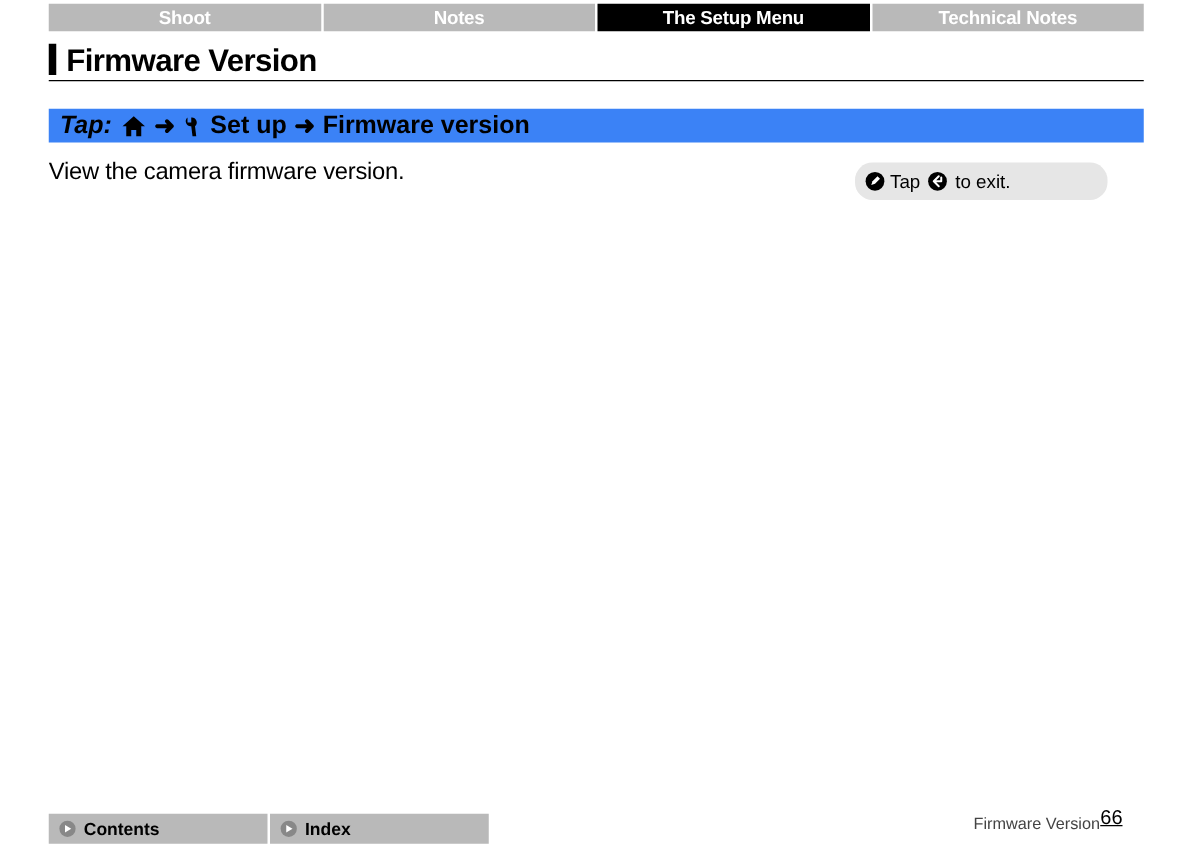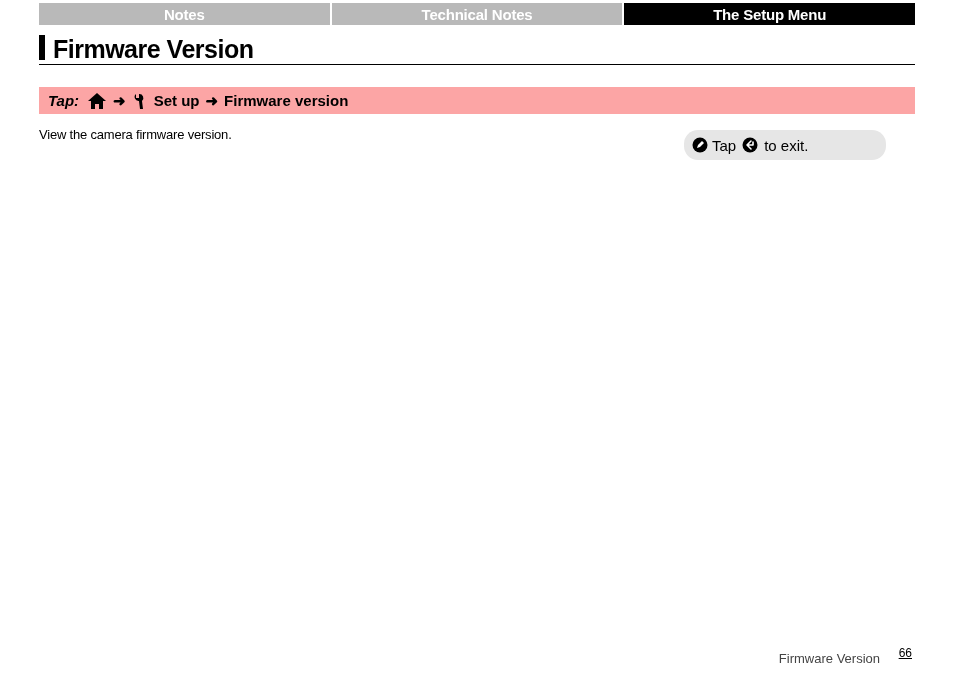--- a/index.html
+++ b/index.html
@@ -7,49 +7,50 @@
   .page { position: relative; width: 954px; height: 677px; }
 
   .tabs { position: absolute; left: 39px; top: 3px; width: 876px; height: 22px; display: flex; gap: 2px; }
   .tab { flex: 1; background: #b9b9b9; color: #fff; font-weight: 700; font-size: 15px; display: flex; align-items: center; justify-content: center; letter-spacing: -0.2px; cursor: pointer; }
   .tab.active { background: #000; }
 
   .heading-wrap { position: absolute; left: 39px; top: 35px; width: 876px; height: 30px; border-bottom: 1px solid #000; display: flex; align-items: flex-start; }
   .heading-bar { width: 6px; height: 25px; background: #000; margin-right: 8px; }
   .heading { font-size: 25px; font-weight: 800; letter-spacing: -0.5px; }
 
-  .breadcrumb { position: absolute; left: 39px; top: 87px; width: 876px; height: 27px; background: #fca5a5; display: flex; align-items: center; padding: 0 9px; font-size: 15px; font-weight: 700; gap: 6px; }
+  .breadcrumb { position: absolute; left: 39px; top: 87px; width: 876px; height: 27px; background: #3b82f6; display: flex; align-items: center; padding: 0 9px; font-size: 20px; font-weight: 700; gap: 6px; }
   .breadcrumb .tap-label { font-style: italic; font-weight: 600; margin-right: 2px; }
   .bc-icon { display: inline-flex; align-items: center; justify-content: center; }
   .arrow { font-weight: 900; }
 
-  .body-text { position: absolute; left: 39px; top: 127px; font-size: 13px; font-weight: 500; letter-spacing: -0.2px; }
+  .body-text { position: absolute; left: 39px; top: 127px; font-size: 19px; font-weight: 500; letter-spacing: -0.2px; }
 
   .tip-box { position: absolute; left: 684px; top: 130px; width: 202px; height: 30px; background: #e6e6e6; display: flex; align-items: center; padding: 0 8px; font-size: 15px; gap: 4px; border-radius: 14px; }
   .tip-box .pencil { display: inline-flex; }
   .tip-box .back-icon { display: inline-flex; margin: 0 2px; }
 
   .footer-links { position: absolute; left: 39px; top: 651px; display: flex; gap: 2px; }
   .footer-link { width: 175px; height: 24px; background: #b9b9b9; color: #000; font-size: 14px; font-weight: 700; display: flex; align-items: center; padding-left: 8px; gap: 6px; cursor: pointer; }
   .footer-link .circ { display:inline-flex; }
 
   .footer-title { position: absolute; right: 74px; top: 651px; font-size: 13px; color: #444; }
-  .page-num { position: absolute; right: 42px; top: 646px; font-size: 12px; font-weight: 500; text-decoration: underline; }
+  .page-num { position: absolute; right: 56px; top: 646px; font-size: 16px; font-weight: 500; text-decoration: underline; }
 
   svg { display: block; }
 </style>
 </head>
 <body>
 
 <div class="page">
 
   <div class="tabs">
+    <div class="tab">Shoot</div>
     <div class="tab">Notes</div>
+    <div class="tab active">The Setup Menu</div>
     <div class="tab">Technical Notes</div>
-    <div class="tab active">The Setup Menu</div>
   </div>
 
   <div class="heading-wrap">
     <div class="heading-bar"></div>
     <div class="heading">Firmware Version</div>
   </div>
 
   <div class="breadcrumb">
     <span class="tap-label">Tap:</span>
     <span class="bc-icon">
@@ -80,17 +81,37 @@
     <span>Tap</span>
     <span class="back-icon">
       <svg width="16" height="16" viewBox="0 0 16 16">
           <circle cx="8" cy="8" r="7.5" fill="#000"></circle>
           <path d="M9 4 L5 8 L9 12 M5 8 L11 8 L11 5" stroke="#fff" stroke-width="1.6" fill="none" stroke-linecap="round" stroke-linejoin="round"></path>
         </svg>
     </span>
     <span>to exit.</span>
   </div>
 
+  <div class="footer-links">
+    <div class="footer-link">
+      <span class="circ">
+        <svg width="14" height="14" viewBox="0 0 14 14">
+            <circle cx="7" cy="7" r="6.5" fill="#888"></circle>
+            <path d="M5 4 L10 7 L5 10 Z" fill="#fff"></path>
+          </svg>
+      </span>
+      <span>Contents</span>
+    </div>
+    <div class="footer-link">
+      <span class="circ">
+        <svg width="14" height="14" viewBox="0 0 14 14">
+            <circle cx="7" cy="7" r="6.5" fill="#888"></circle>
+            <path d="M5 4 L10 7 L5 10 Z" fill="#fff"></path>
+          </svg>
+      </span>
+      <span>Index</span>
+    </div>
+  </div>
 
   <div class="footer-title">Firmware Version</div>
   <div class="page-num">66</div>
 
 </div>
 
 </body></html>

